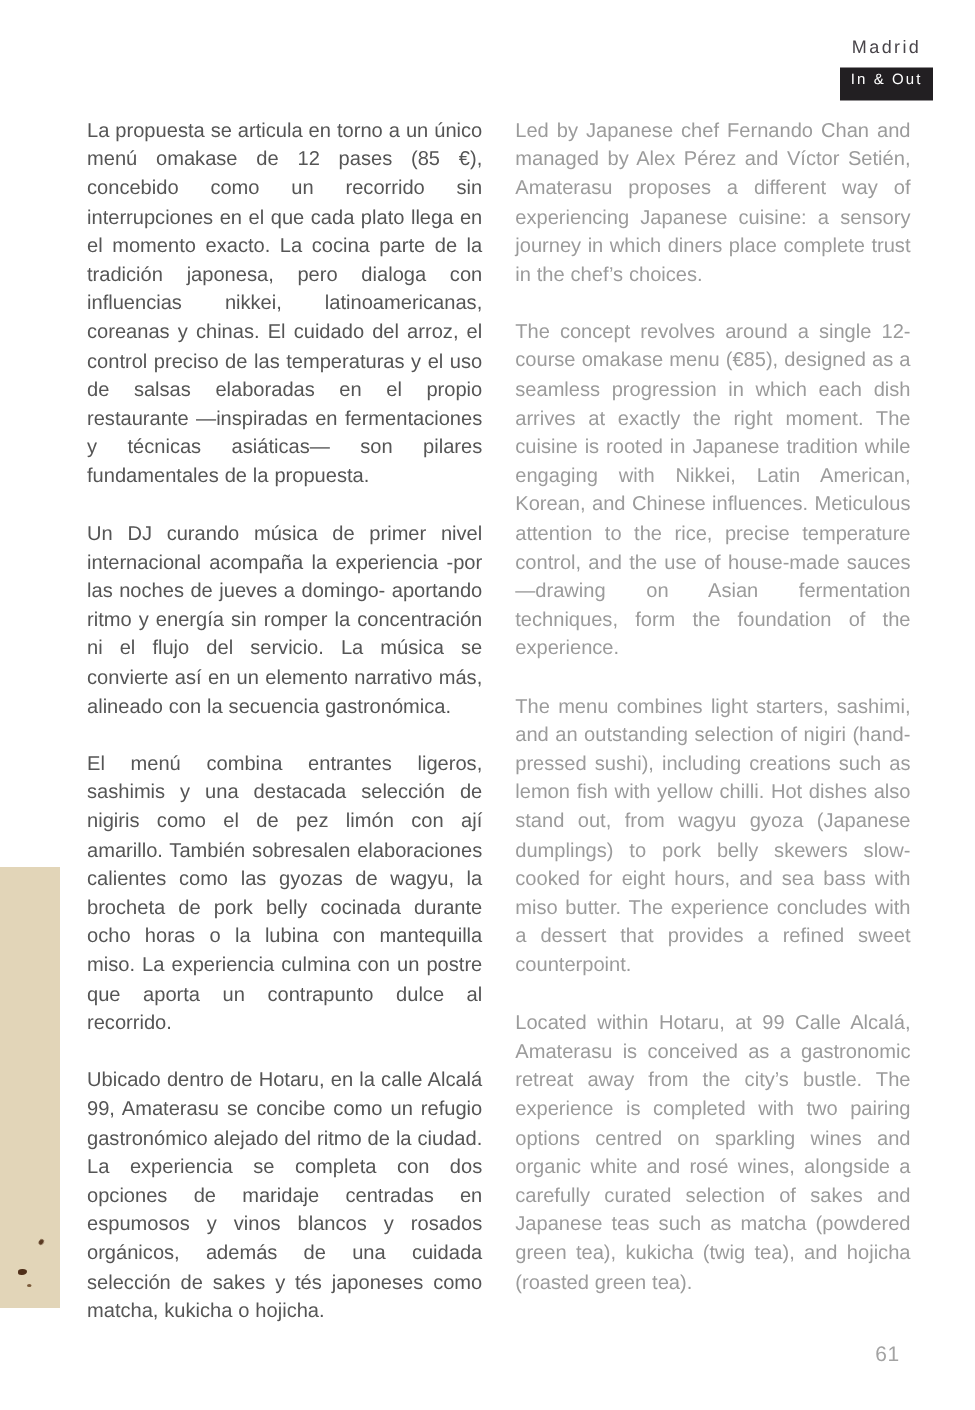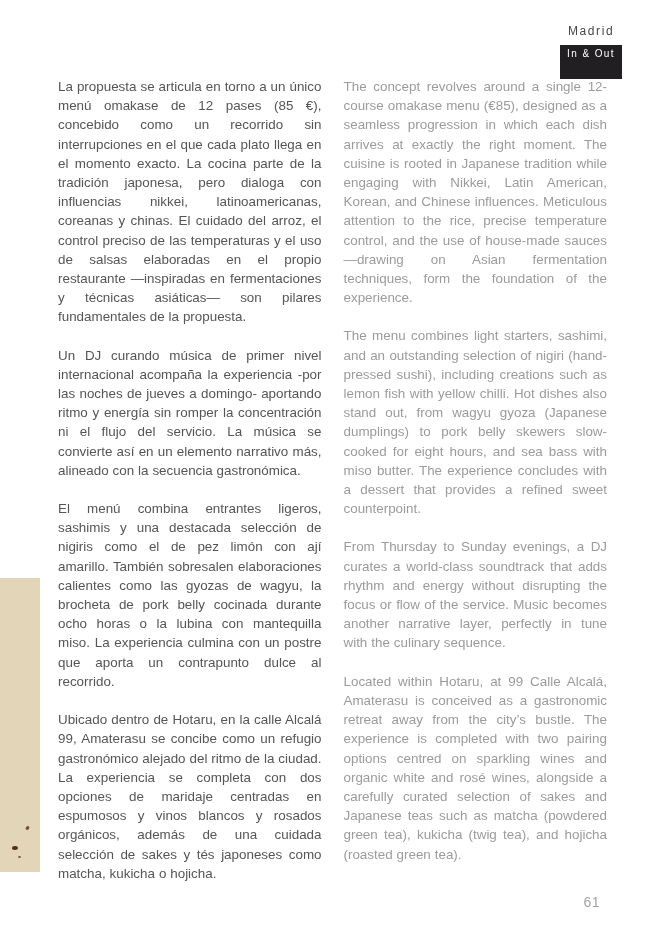--- a/index.html
+++ b/index.html
@@ -14,21 +14,21 @@
   .header{
     position:absolute;top:24px;right:28px;
     display:flex;align-items:center;gap:7px;flex-direction:column;
   }
   .header-location{
     font-size:12px;color:#49454a;letter-spacing:1.6px;font-weight:400;
   }
   .header-badge{
     background:#221f22;color:#ffffff;
     font-size:10px;letter-spacing:1.4px;
-    padding:4px 7px 20px 7px;line-height:1;
+    padding:4px 7px 8px 7px;line-height:1;
   }
   
   .columns{
     position:absolute;top:77px;left:58px;width:549px;
     display:flex;gap:22px;
   }
   .col{
     flex:1 1 0;
     font-size:13.4px;line-height:19.2px;
     text-align:justify;
@@ -85,23 +85,23 @@
 </div>
 
 <div class="columns">
   <div class="col col-es" lang="es">
     <p>La propuesta se articula en torno a un único menú omakase de 12 pases (85 €), concebido como un recorrido sin interrupciones en el que cada plato llega en el momento exacto. La cocina parte de la tradición japonesa, pero dialoga con influencias nikkei, latinoamericanas, coreanas y chinas. El cuidado del arroz, el control preciso de las temperaturas y el uso de salsas elaboradas en el propio restaurante —inspiradas en fermentaciones y técnicas asiáticas— son pilares fundamentales de la propuesta.</p>
     <p>Un DJ curando música de primer nivel internacional acompaña la experiencia -por las noches de jueves a domingo- aportando ritmo y energía sin romper la concentración ni el flujo del servicio. La música se convierte así en un elemento narrativo más, alineado con la secuencia gastronómica.</p>
     <p>El menú combina entrantes ligeros, sashimis y una destacada selección de nigiris como el de pez limón con ají amarillo. También sobresalen elaboraciones calientes como las gyozas de wagyu, la brocheta de pork belly cocinada durante ocho horas o la lubina con mantequilla miso. La experiencia culmina con un postre que aporta un contrapunto dulce al recorrido.</p>
     <p>Ubicado dentro de Hotaru, en la calle Alcalá 99, Amaterasu se concibe como un refugio gastronómico alejado del ritmo de la ciudad. La experiencia se completa con dos opciones de maridaje centradas en espumosos y vinos blancos y rosados orgánicos, además de una cuidada selección de sakes y tés japoneses como matcha, kukicha o hojicha.</p>
   </div>
   <div class="col col-en" lang="en">
+    <p>Led by Japanese chef Fernando Chan and managed by Alex Pérez and Víctor Setién, Amaterasu proposes a different way of experiencing Japanese cuisine: a sensory journey in which diners place complete trust in the chef’s choices.</p>
     <p>The concept revolves around a single 12-course omakase menu (€85), designed as a seamless progression in which each dish arrives at exactly the right moment. The cuisine is rooted in Japanese tradition while engaging with Nikkei, Latin American, Korean, and Chinese influences. Meticulous attention to the rice, precise temperature control, and the use of house-made sauces—drawing on Asian fermentation techniques, form the foundation of the experience.</p>
     <p>The menu combines light starters, sashimi, and an outstanding selection of nigiri (hand-pressed sushi), including creations such as lemon fish with yellow chilli. Hot dishes also stand out, from wagyu gyoza (Japanese dumplings) to pork belly skewers slow-cooked for eight hours, and sea bass with miso butter. The experience concludes with a dessert that provides a refined sweet counterpoint.</p>
-    <p>From Thursday to Sunday evenings, a DJ curates a world-class soundtrack that adds rhythm and energy without disrupting the focus or flow of the service. Music becomes another narrative layer, perfectly in tune with the culinary sequence.</p>
     <p>Located within Hotaru, at 99 Calle Alcalá, Amaterasu is conceived as a gastronomic retreat away from the city’s bustle. The experience is completed with two pairing options centred on sparkling wines and organic white and rosé wines, alongside a carefully curated selection of sakes and Japanese teas such as matcha (powdered green tea), kukicha (twig tea), and hojicha (roasted green tea).</p>
   </div>
 </div>
 
 <div class="photo">
   <div class="photo-bg"></div>
   <div class="photo-speck speck-1"></div>
   <div class="photo-speck speck-2"></div>
   <div class="photo-speck speck-3"></div>
 </div>

